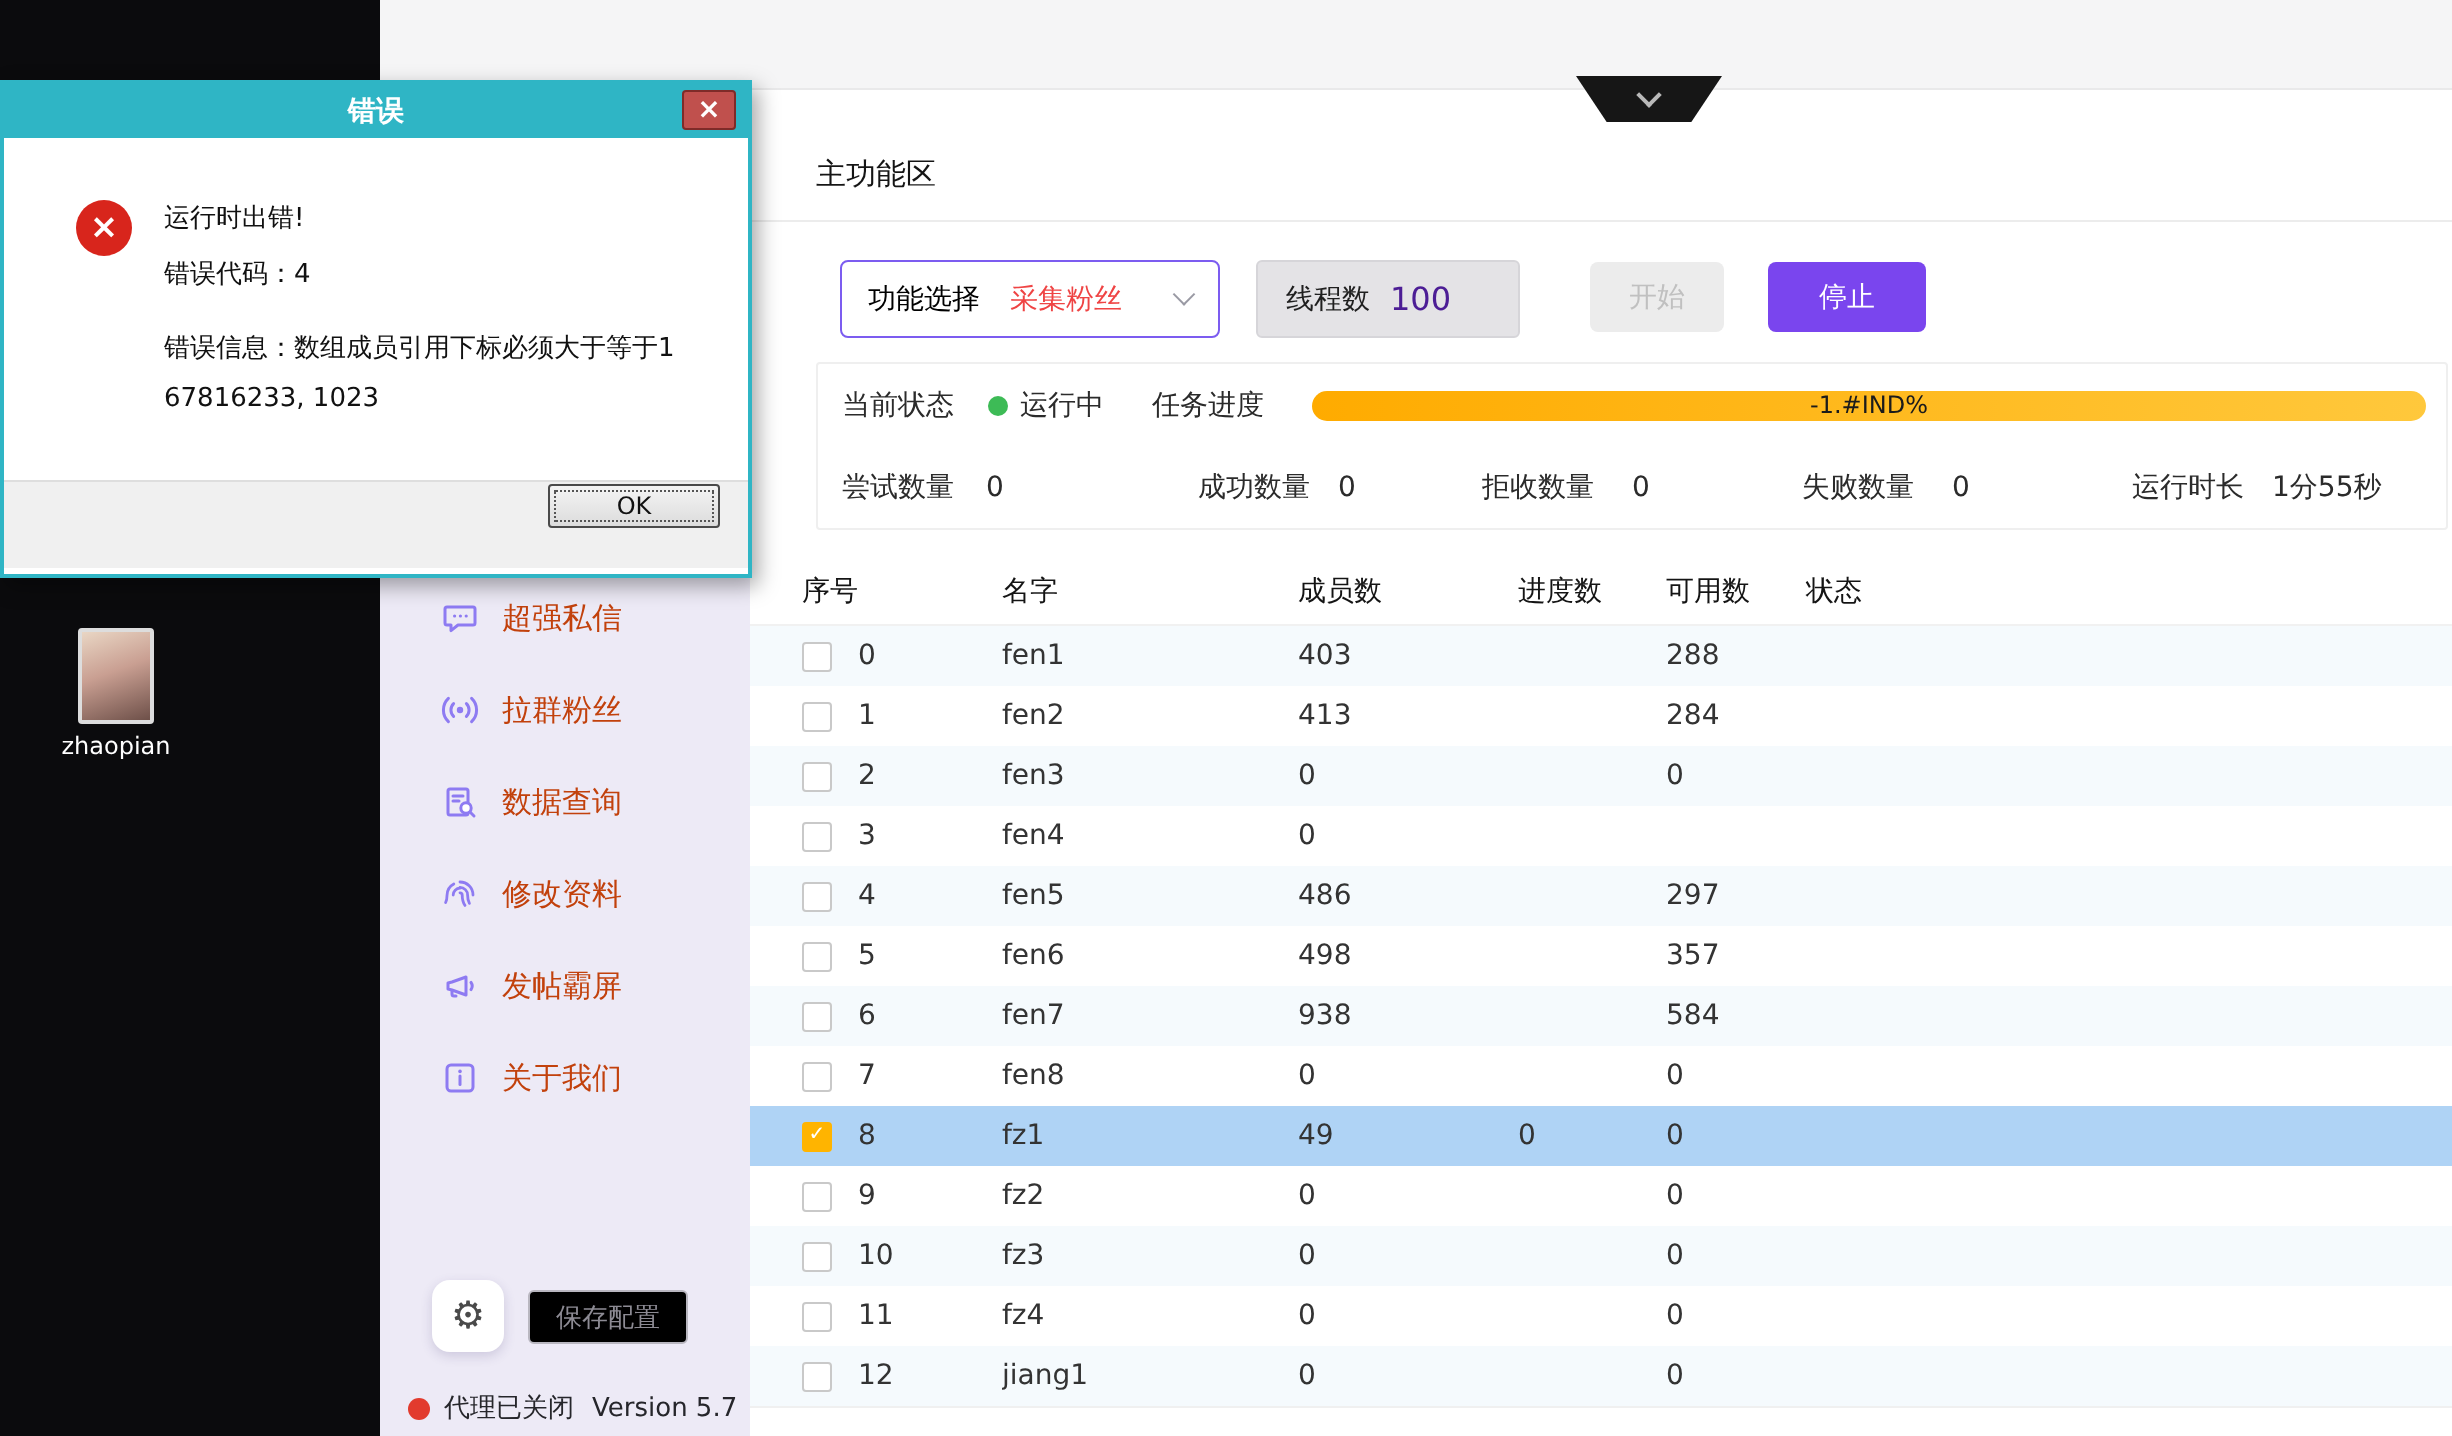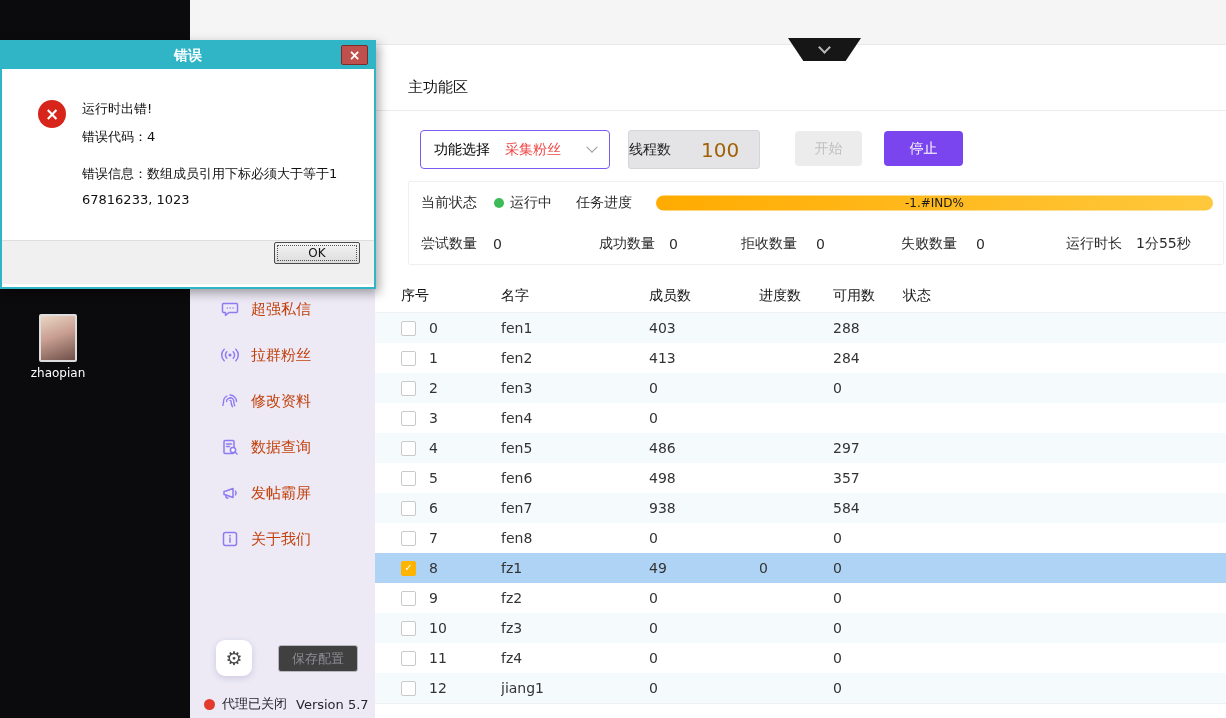--- a/index.html
+++ b/index.html
@@ -26,41 +26,41 @@
 
   
   .sidebar{position:absolute;left:0;top:44px;width:185px;height:674px;background:#edeaf6;}
   .menu{position:absolute;left:0;top:242px;width:185px;}
   .menu-item{height:46px;display:flex;align-items:center;padding-left:30px;cursor:pointer;}
   .menu-item svg{flex:0 0 20px;}
   .menu-item .mlabel{margin-left:11px;font-size:15px;color:#c2410c;}
   .gear-btn{position:absolute;left:26px;top:596px;width:36px;height:36px;background:#fff;border:none;
        border-radius:9px;box-shadow:0 2px 6px rgba(60,50,110,.18);font-size:19px;color:#4a4a4a;
        display:flex;align-items:center;justify-content:center;cursor:pointer;}
-  .save-btn{position:absolute;left:88px;top:601px;width:80px;height:27px;background:#404040;
+  .save-btn{position:absolute;left:74px;top:601px;width:80px;height:27px;background:#000000;
        border:1px solid #b9b7c0;border-radius:3px;font-size:13px;color:#8d8b94;cursor:pointer;}
   .side-footer{position:absolute;left:14px;top:651px;display:flex;align-items:center;font-size:13px;color:#26262b;}
   .red-dot{width:11px;height:11px;border-radius:50%;background:var(--proxy-red,#e23b2e);margin-right:7px;}
   .ver{margin-left:9px;}
 
   
   .main{position:absolute;left:185px;top:0;width:851px;height:718px;background:#fff;}
   .page-title{position:absolute;left:33px;top:78px;font-size:15px;color:#151515;}
   .divider{position:absolute;left:0;top:110px;width:851px;height:1px;background:#ececec;}
 
   .fn-select{position:absolute;left:45px;top:130px;width:188px;height:37px;border:1px solid #7c5cf0;
        border-radius:4px;display:flex;align-items:center;background:#fff;cursor:pointer;}
   .fn-label{margin-left:13px;font-size:14px;color:#000000;}
   .fn-value{margin-left:15px;font-size:14px;color:#ef4444;}
   .dd-chev{margin-left:auto;margin-right:13px;width:7px;height:7px;border-right:1.5px solid #9a9aa4;
        border-bottom:1.5px solid #9a9aa4;transform:rotate(45deg) translate(-2px,-2px);}
   .threads{position:absolute;left:253px;top:130px;width:130px;height:37px;background:#e4e3e6;
        border:1px solid #d6d5d9;border-radius:3px;display:flex;align-items:center;cursor:text;}
-  .threads-label{font-size:14px;color:#1f1f1f;}
-  .threads-value{margin-left:30px;font-size:20px;color:#a16207;}
+  .threads-label{margin-left:14px;font-size:14px;color:#1f1f1f;}
+  .threads-value{margin-left:10px;font-size:16px;color:#4c1d95;}
   .btn-start{position:absolute;left:420px;top:131px;width:67px;height:35px;background:#ececec;
        color:#c0c0c0;font-size:14px;border:none;border-radius:4px;cursor:default;}
   .btn-stop{position:absolute;left:509px;top:131px;width:79px;height:35px;
        background:var(--accent-purple,#7a45ee);color:#fff;font-size:14px;border:none;border-radius:4px;cursor:pointer;}
 
   .status-panel{position:absolute;left:33px;top:181px;width:814px;height:82px;border:1px solid #efefef;border-radius:2px;}
   .srow{position:absolute;left:0;width:100%;height:41px;}
   .srow1{top:0;} .srow2{top:41px;}
   .srow span,.srow .s-dot,.srow .s-bar{position:absolute;top:50%;transform:translateY(-50%);}
   .srow span{font-size:14px;color:#2b2b2b;white-space:nowrap;}
@@ -312,40 +312,40 @@
         <span class="mlabel">超强私信</span>
       </div>
       <div class="menu-item">
         <svg width="20" height="20" viewBox="0 0 20 20" fill="none" stroke="#8E7BF2" stroke-width="1.5" stroke-linecap="round">
           <circle cx="10" cy="10" r="1.6" fill="#8E7BF2" stroke="none"></circle>
           <path d="M6.8 6.8a4.5 4.5 0 000 6.4M13.2 6.8a4.5 4.5 0 010 6.4M4.2 4.2a8 8 0 000 11.6M15.8 4.2a8 8 0 010 11.6"></path>
         </svg>
         <span class="mlabel">拉群粉丝</span>
       </div>
       <div class="menu-item">
+        <svg width="20" height="20" viewBox="0 0 20 20" fill="none" stroke="#8E7BF2" stroke-width="1.5" stroke-linecap="round" stroke-linejoin="round">
+          <rect x="4" y="3.5" width="10" height="13" rx="1"></rect>
+          <path d="M6.5 7h5M6.5 9.5h3"></path>
+          <circle cx="13" cy="13" r="2.6" fill="#fff"></circle>
+          <path d="M15 15l2 2"></path>
+        </svg>
+        <span class="mlabel">数据查询</span>
+      </div>
+      <div class="menu-item">
         <svg width="20" height="20" viewBox="0 0 20 20" fill="none" stroke="#8E7BF2" stroke-width="1.4" stroke-linecap="round">
           <path d="M10 4a6.5 6.5 0 016.5 6.5"></path>
           <path d="M10 6.7a3.8 3.8 0 013.8 3.8c0 1.8.3 3.1.9 4.2"></path>
           <path d="M10 9.4c.6 0 1.1.5 1.1 1.1 0 2.2.5 4 1.4 5.2"></path>
           <path d="M6.9 5a6.5 6.5 0 00-3.4 5.7c0 1.5-.2 2.7-.7 3.6"></path>
           <path d="M6.6 10.5a3.4 3.4 0 013.4-3.4"></path>
         </svg>
         <span class="mlabel">修改资料</span>
       </div>
       <div class="menu-item">
         <svg width="20" height="20" viewBox="0 0 20 20" fill="none" stroke="#8E7BF2" stroke-width="1.5" stroke-linecap="round" stroke-linejoin="round">
-          <rect x="4" y="3.5" width="10" height="13" rx="1"></rect>
-          <path d="M6.5 7h5M6.5 9.5h3"></path>
-          <circle cx="13" cy="13" r="2.6" fill="#fff"></circle>
-          <path d="M15 15l2 2"></path>
-        </svg>
-        <span class="mlabel">数据查询</span>
-      </div>
-      <div class="menu-item">
-        <svg width="20" height="20" viewBox="0 0 20 20" fill="none" stroke="#8E7BF2" stroke-width="1.5" stroke-linecap="round" stroke-linejoin="round">
           <path d="M4 8.5v3l2 .5 7 2.5V5.5L6 8z"></path>
           <path d="M6 12.3V14a1 1 0 001 1h1"></path>
           <path d="M15.5 8.2a3.2 3.2 0 010 3.6"></path>
         </svg>
         <span class="mlabel">发帖霸屏</span>
       </div>
       <div class="menu-item">
         <svg width="20" height="20" viewBox="0 0 20 20" fill="none" stroke="#8E7BF2" stroke-width="1.5" stroke-linecap="round">
           <rect x="3.5" y="3.5" width="13" height="13" rx="2"></rect>
           <path d="M10 9v4.2"></path>

